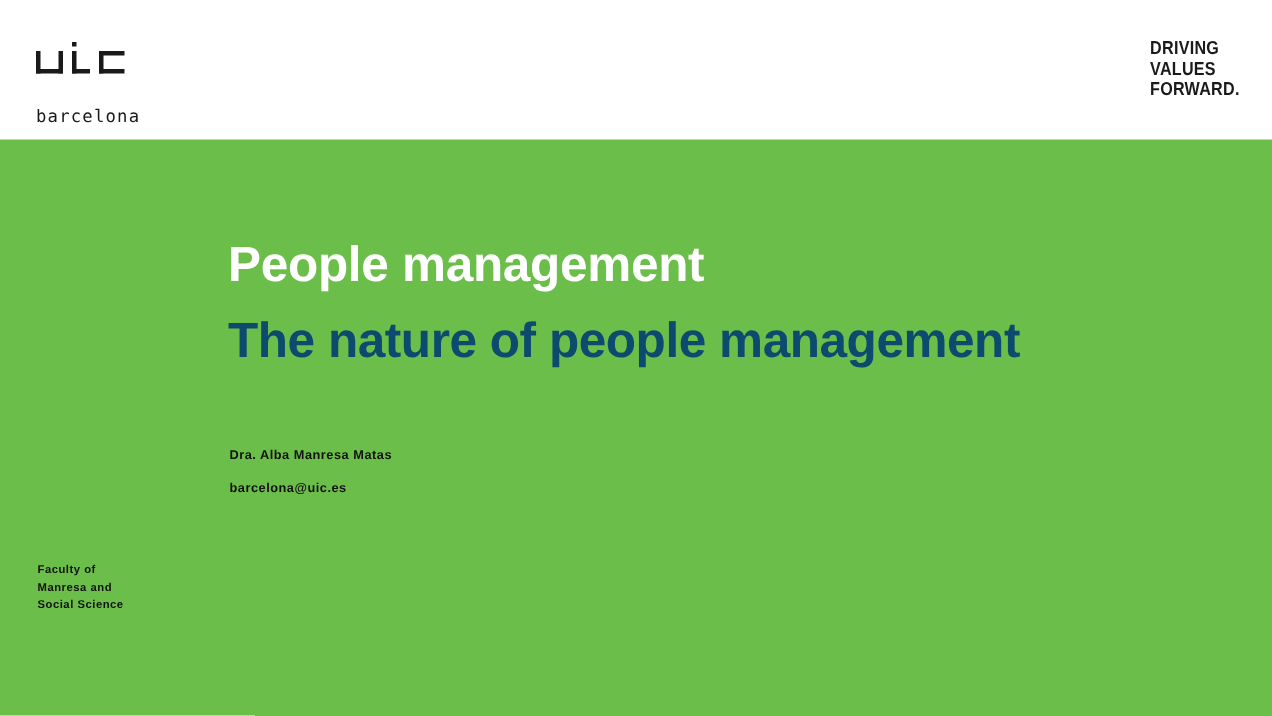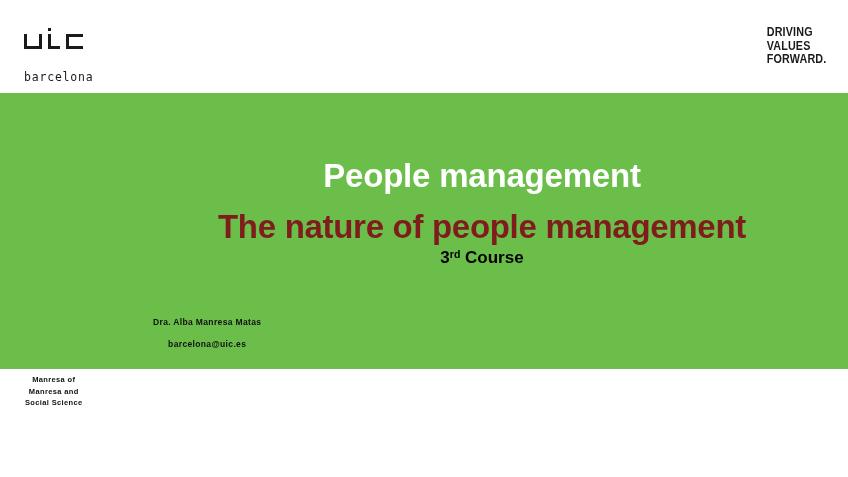--- a/index.html
+++ b/index.html
@@ -72,43 +72,42 @@
     white-space: nowrap;
   }
   .tagline div { display: block; }
 
   
   .body-green {
     position: absolute;
     left: 0;
     top: 93px;
     width: 848px;
-    height: 276px;
+    height: 384px;
     background: #6CBE4A;
-    text-align: center;
   }
 
   
   .titles {
     position: absolute;
     left: 152px;
     top: 64px;
     width: 660px;
   }
   .title-main {
     color: #ffffff;
     font-size: 33px;
     font-weight: bold;
     line-height: 38px;
     letter-spacing: -0.2px;
     margin: 0;
     white-space: nowrap;
   }
   .title-sub {
-    color: #7f1d1d;
+    color: #0c4a6e;
     font-size: 33px;
     font-weight: bold;
     line-height: 38px;
     letter-spacing: -0.3px;
     margin: 13px 0 0 0;
     white-space: nowrap;
   }
   .course {
     color: #000000;
     font-size: 17px;
@@ -121,21 +120,21 @@
     font-size: 10.5px;
     vertical-align: baseline;
     position: relative;
     top: -5px;
   }
 
   
   .author {
     position: absolute;
     left: 153px;
-    top: 218px;
+    top: 199px;
     color: #111111;
     font-size: 8.5px;
     font-weight: bold;
     line-height: 22px;
     letter-spacing: 0.35px;
     white-space: nowrap;
   }
   .author div { display: block; }
 
   
@@ -187,34 +186,30 @@
       <div>FORWARD.</div>
     </div>
 
   </div>
 
   <div class="body-green">
 
     <div class="titles">
       <h1 class="title-main">People management</h1>
       <h2 class="title-sub">The nature of people management</h2>
-      <p class="course">
-        <span>3</span><sup>rd</sup>
-        <span>Course</span>
-      </p>
     </div>
 
     <div class="author">
       <div>Dra. Alba Manresa Matas</div>
       <div>barcelona@uic.es</div>
     </div>
 
     <div class="footer">
       <div class="blk">
-        <span>Manresa of</span>
+        <span>Faculty of</span>
         <span>Manresa and</span>
         <span>Social Science</span>
       </div>
     </div>
 
   </div>
 
 </div>
 
 </body></html>

